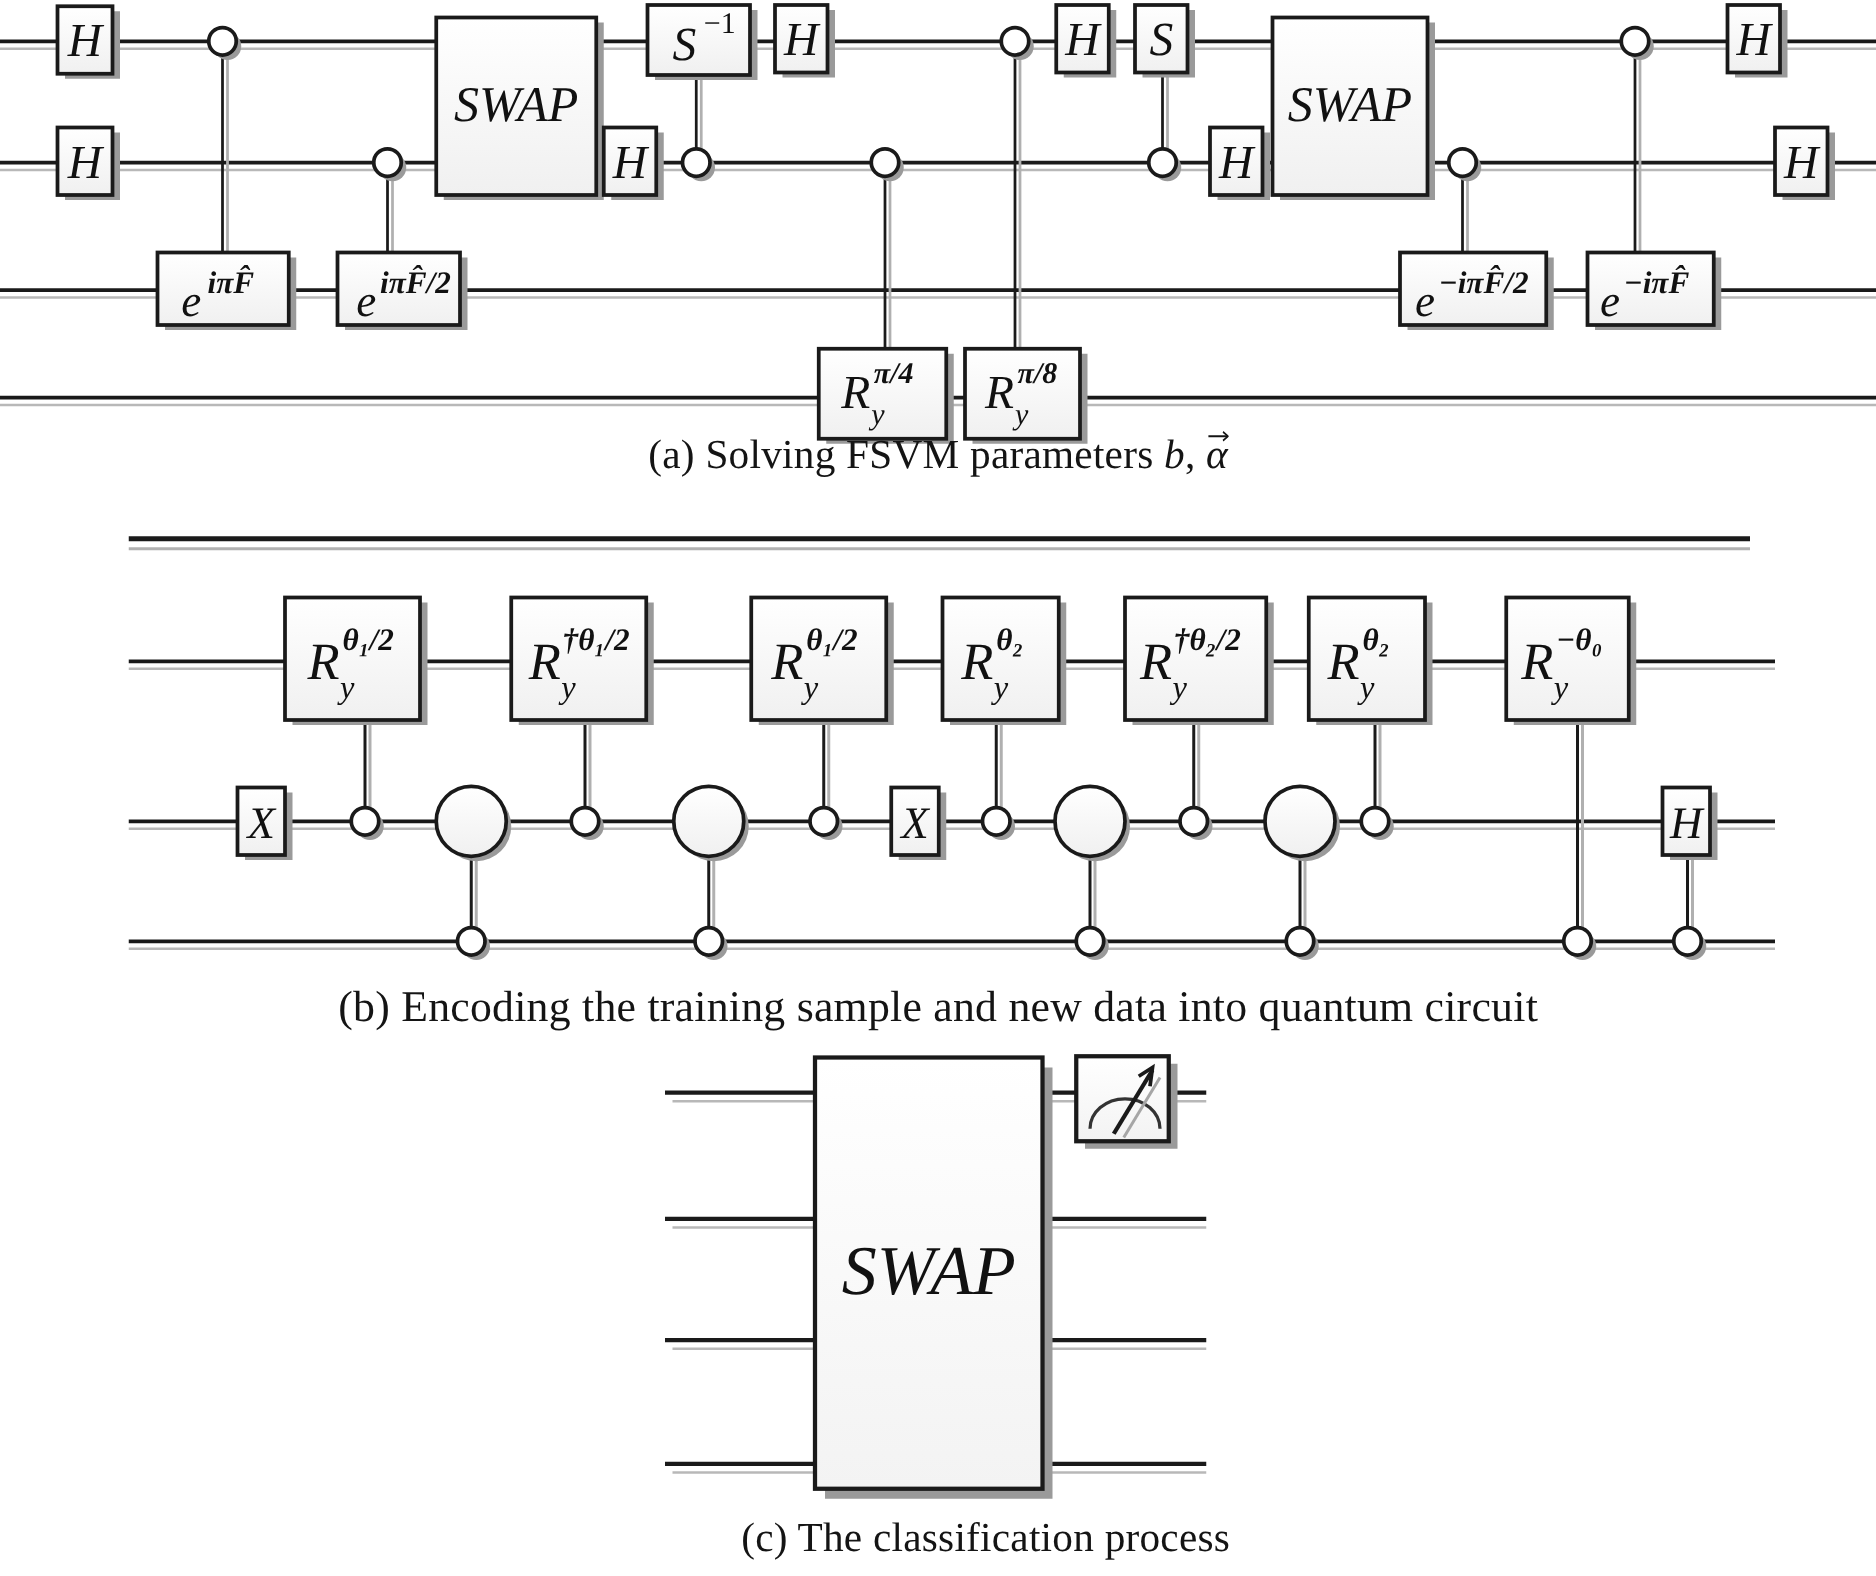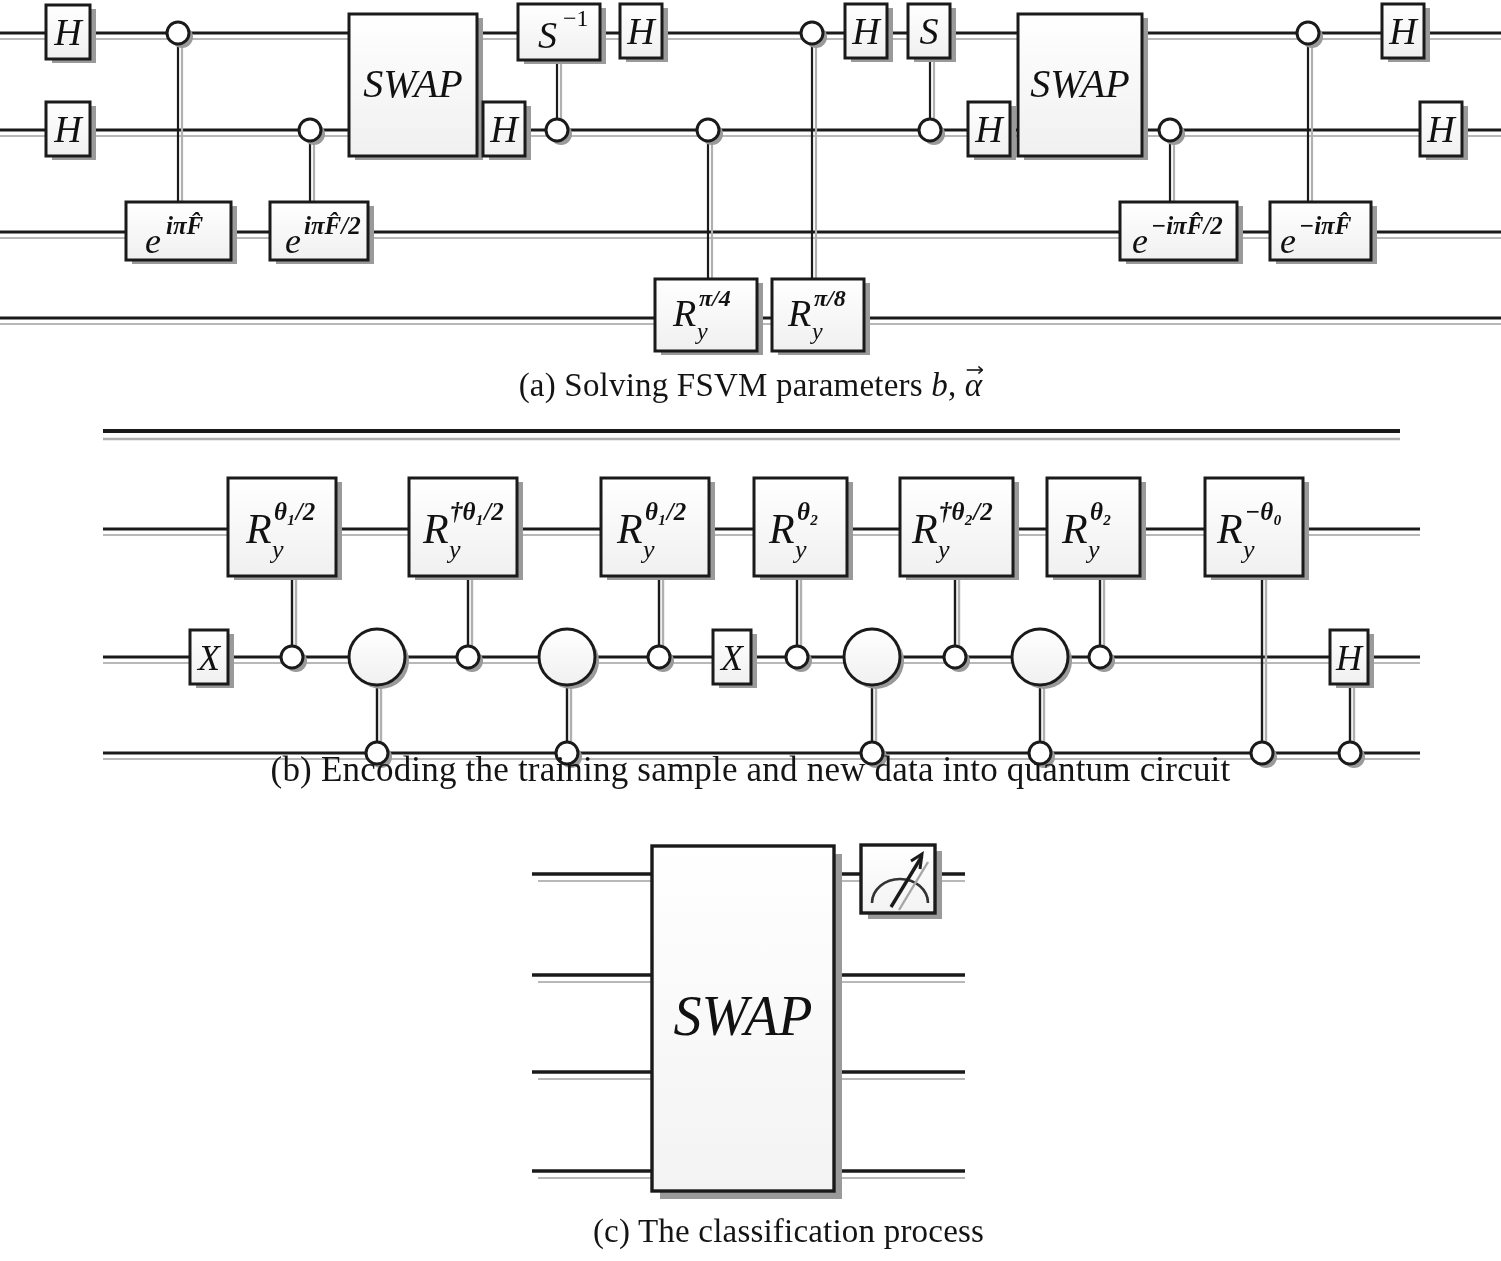--- a/index.html
+++ b/index.html
@@ -248,21 +248,21 @@
         <rect x="1382" y="4" width="42" height="54" fill="url(#gfill)" stroke="#1a1a1a" stroke-width="3"></rect>
         <text x="1403" y="44" font-family="'Liberation Serif',serif" font-style="italic" font-size="38" text-anchor="middle" fill="#111">H</text>
       </g>
       <g>
         <rect x="1426" y="106" width="42" height="54" fill="#9a9a9a"></rect>
         <rect x="1420" y="102" width="42" height="54" fill="url(#gfill)" stroke="#1a1a1a" stroke-width="3"></rect>
         <text x="1441" y="142" font-family="'Liberation Serif',serif" font-style="italic" font-size="38" text-anchor="middle" fill="#111">H</text>
       </g>
     </svg>
 
-    <div class="caption" style="top: 367px;">
+    <div class="caption" style="top: 346px;">
       <span>(a) Solving FSVM parameters </span><i>b</i><span>, </span><span class="vecwrap"><svg class="arrowbar" viewBox="0 0 24 10" preserveAspectRatio="none">
             <line x1="1" y1="5" x2="22" y2="5" stroke="#141414" stroke-width="1.6"></line>
             <polyline points="17,1.5 22.5,5 17,8.5" fill="none" stroke="#141414" stroke-width="1.6"></polyline>
           </svg><span>α</span></span>
     </div>
   </div>
 
   <div class="panel" style="top:0;">
     <svg class="circuit" width="1501" height="1261" viewBox="0 0 1501 1261" style="pointer-events:none">
       <defs>
@@ -449,21 +449,21 @@
         <rect x="1336" y="634" width="38" height="54" fill="#9a9a9a"></rect>
         <rect x="1330" y="630" width="38" height="54" fill="url(#gfillb)" stroke="#1a1a1a" stroke-width="3"></rect>
         <text x="1349" y="670" font-family="'Liberation Serif',serif" font-style="italic" font-size="36" text-anchor="middle" fill="#111">H</text>
       </g>
       <g>
         <circle cx="1354" cy="757" r="11" fill="#9a9a9a"></circle>
         <circle cx="1350" cy="753" r="11" fill="#ffffff" stroke="#1a1a1a" stroke-width="3"></circle>
       </g>
     </svg>
 
-    <div class="caption" style="top: 750px; font-size: 35px;">(b) Encoding the training sample and new data into quantum circuit</div>
+    <div class="caption" style="top: 786px; font-size: 35px;">(b) Encoding the training sample and new data into quantum circuit</div>
   </div>
 
   <div class="panel" style="top:0;">
     <svg class="circuit" width="1501" height="1261" viewBox="0 0 1501 1261" style="pointer-events:none">
       <defs>
         <linearGradient id="gfillc" x1="0" y1="0" x2="0" y2="1">
           <stop offset="0%" stop-color="#ffffff"></stop>
           <stop offset="100%" stop-color="#f3f3f3"></stop>
         </linearGradient>
       </defs>

